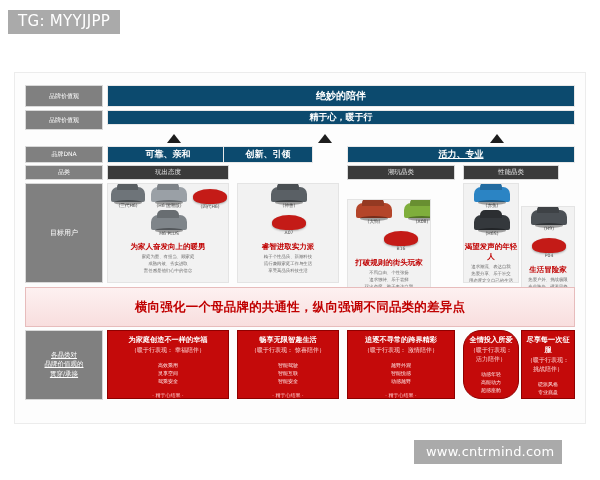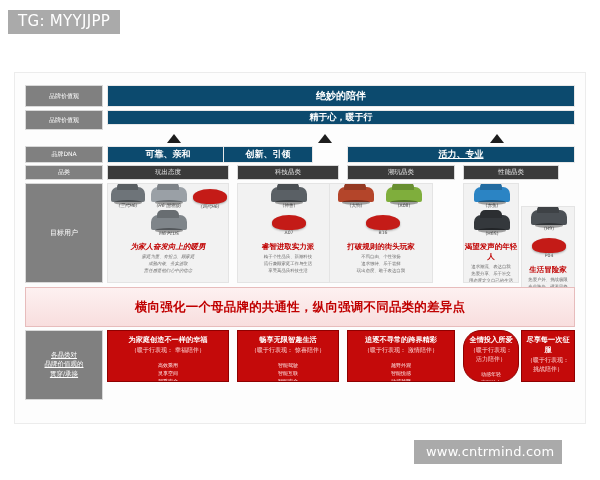--- a/index.html
+++ b/index.html
@@ -120,21 +120,21 @@
     display: flex; flex-direction: column; align-items: center; justify-content: center;
   }
   .banner .h {
     color: #c00000; font-weight: bold; font-size: 12.5px; letter-spacing: .2px;
   }
   .banner .s { color: #444; font-size: 6.5px; margin-top: 3px; }
 
   
   .r6 { position: absolute; left: 10px; top: 257px; width: 78px; height: 70px; font-size: 6.5px; text-decoration: underline; }
   .bcol {
-    position: absolute; top: 257px; height: 52px;
+    position: absolute; top: 257px; height: 69px;
     background: #c40a0a; border: 1px solid #8f0000;
     color: #fff; padding: 4px 3px; overflow: hidden;
   }
   .bt { text-align: center; font-weight: bold; font-size: 7.2px; }
   .bs { text-align: center; font-size: 6px; margin-top: 1px; color: #ffd9d9; }
   .bl { text-align: center; font-size: 5px; line-height: 1.6; margin-top: 6px; color: #ffeaea; }
   .bf { text-align: center; font-size: 5px; margin-top: 7px; color: #ffc9c9; }
 </style>
 </head>
 <body>
@@ -155,27 +155,26 @@
     <div class="arrow" style="left:303px;top:61px;"></div>
     <div class="arrow" style="left:475px;top:61px;"></div>
 
     <div class="lbl r3">品牌DNA</div>
     <div class="redbar dna" style="left:92px;width:122px;">可靠、亲和</div>
     <div class="redbar dna" style="left:208px;width:90px;">创新、引领</div>
     <div class="redbar dna" style="left:332px;width:228px;text-decoration:underline;">活力、专业</div>
 
     <div class="lbl r4">品类</div>
     <div class="darkbar cat" style="left:92px;width:122px;">玩出态度</div>
-    <div class="darkbar cat" style="left:222px;width:102px;">科技品类</div>
     <div class="darkbar cat" style="left:332px;width:108px;">潮玩品类</div>
     <div class="darkbar cat" style="left:448px;width:96px;">性能品类</div>
 
     <div class="lbl r5">目标用户</div>
 
-    <div class="ucol" style="left:92px;width:122px;font-style:italic;">
+    <div class="ucol" style="left:92px;width:122px;">
       <div class="cars">
         <div class="car" style="left:3px;top:3px;width:34px;">
           <div class="carbody" style="background:#6e7479;"></div>
           <span>(三代H6)</span>
         </div>
         <div class="car" style="left:43px;top:3px;width:36px;">
           <div class="carbody" style="background:#9aa0a6;"></div>
           <span>(H6 国潮版)</span>
         </div>
         <div class="car" style="left:85px;top:5px;width:34px;">
@@ -199,21 +198,21 @@
         </div>
         <div class="car" style="left:34px;top:31px;width:34px;">
           <div class="blob"></div>
           <span>A07</span>
         </div>
       </div>
       <div class="ptitle">睿智进取实力派</div>
       <div class="pdesc">精于个性品质、新潮科技<br>流行兼顾家庭工作与生活<br>享受高品质科技生活</div>
     </div>
 
-    <div class="ucol" style="left:314px;width:104px;">
+    <div class="ucol" style="left:332px;width:84px;margin-top:16px;">
       <div class="cars">
         <div class="car" style="left:8px;top:3px;width:36px;">
           <div class="carbody" style="background:#b4452a;"></div>
           <span>(大狗)</span>
         </div>
         <div class="car" style="left:56px;top:3px;width:36px;">
           <div class="carbody" style="background:#7fae3c;"></div>
           <span>(A08)</span>
         </div>
         <div class="car" style="left:36px;top:31px;width:34px;">

